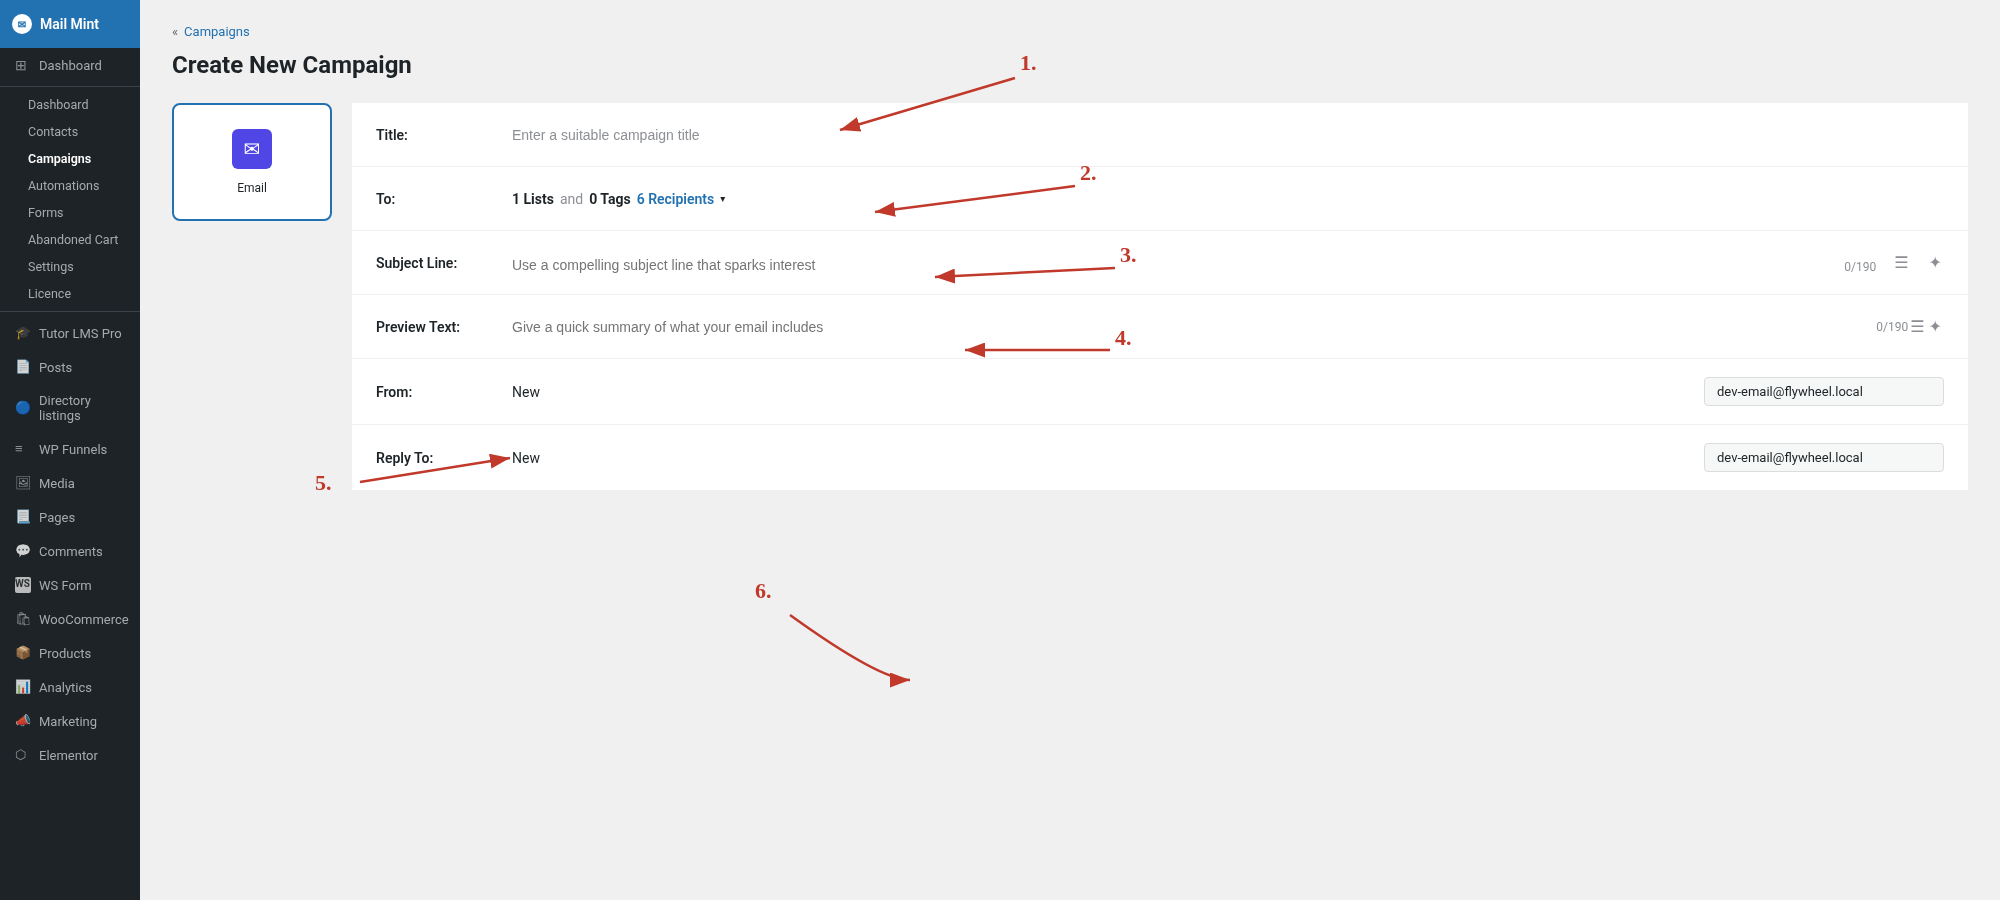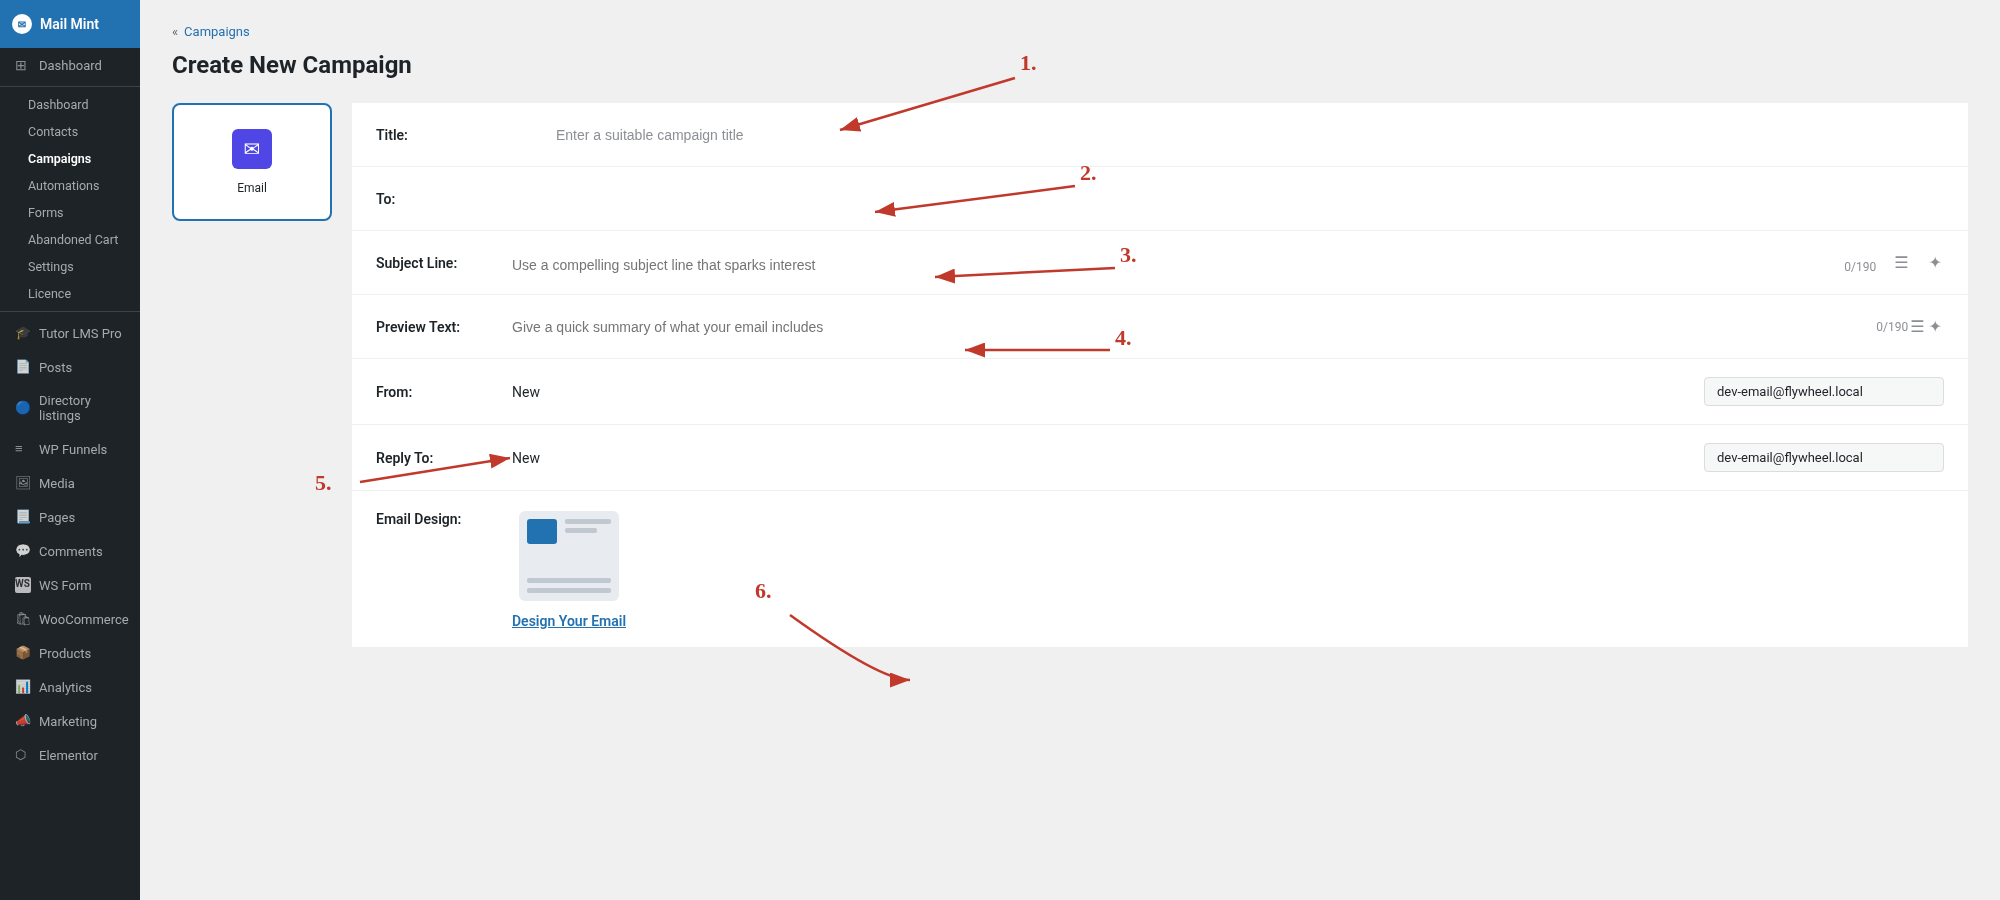--- a/index.html
+++ b/index.html
@@ -135,21 +135,20 @@
       font-size: 14px;
       font-weight: 600;
       color: #1d2327;
       flex-shrink: 0;
     }
 
     .form-value {
       flex: 1;
       font-size: 14px;
       color: #8c8f94;
-      margin-left: 44px;
     }
 
     .form-value input {
       width: 100%;
       border: none;
       outline: none;
       font-size: 14px;
       color: #1d2327;
       background: transparent;
     }
@@ -370,20 +369,27 @@
 
         <div class="form-row">
           <span class="form-label">Title:</span>
           <div class="form-value">
             <input type="text" placeholder="Enter a suitable campaign title" style="">
           </div>
         </div>
 
         <div class="form-row">
           <span class="form-label">To:</span>
+          <div class="form-value to-field">
+            <span class="bold">1 Lists</span>
+            <span>and</span>
+            <span class="bold">0 Tags</span>
+            <span class="link-blue">6 Recipients</span>
+            <span class="arrow-down">▾</span>
+          </div>
         </div>
 
         <div class="form-row">
           <span class="form-label">Subject Line:</span>
           <div class="subject-row" style="flex:1;display:flex;align-items:flex-end;">
             <div class="subject-input-wrap">
               <input type="text" style="width: 100%; border: none; outline: none; font-size: 14px; color: rgb(29, 35, 39); background: transparent;" placeholder="Use a compelling subject line that sparks interest">
             </div>
             <span class="char-count">0/190</span>
             <button class="icon-btn">☰</button>
@@ -412,35 +418,20 @@
         </div>
 
         <div class="form-row">
           <span class="form-label">Reply To:</span>
           <div class="from-row" style="flex:1;">
             <span class="from-name">New</span>
             <div class="from-email">dev-email@flywheel.local</div>
           </div>
         </div>
 
-        <div class="form-row email-design-row">
-          <span class="form-label">Email Design:</span>
-          <div class="design-placeholder">
-            <div class="design-thumb">
-              <div class="dt-blue"></div>
-              <div class="dt-lines">
-                <div class="dt-line"></div>
-                <div class="dt-line dt-line2"></div>
-              </div>
-              <div class="dt-line4"></div>
-              <div class="dt-line3"></div>
-            </div>
-            <span class="design-link">Design Your Email</span>
-          </div>
-        </div>
 
       </div>
     </div>
 
     <svg style="position:fixed;top:0;left:0;width:100%;height:100%;pointer-events:none;z-index:999;">
 
       <defs>
         <marker id="arrowhead" markerWidth="8" markerHeight="6" refX="8" refY="3" orient="auto">
           <polygon points="0 0, 8 3, 0 6" fill="#c0392b"></polygon>
         </marker>

